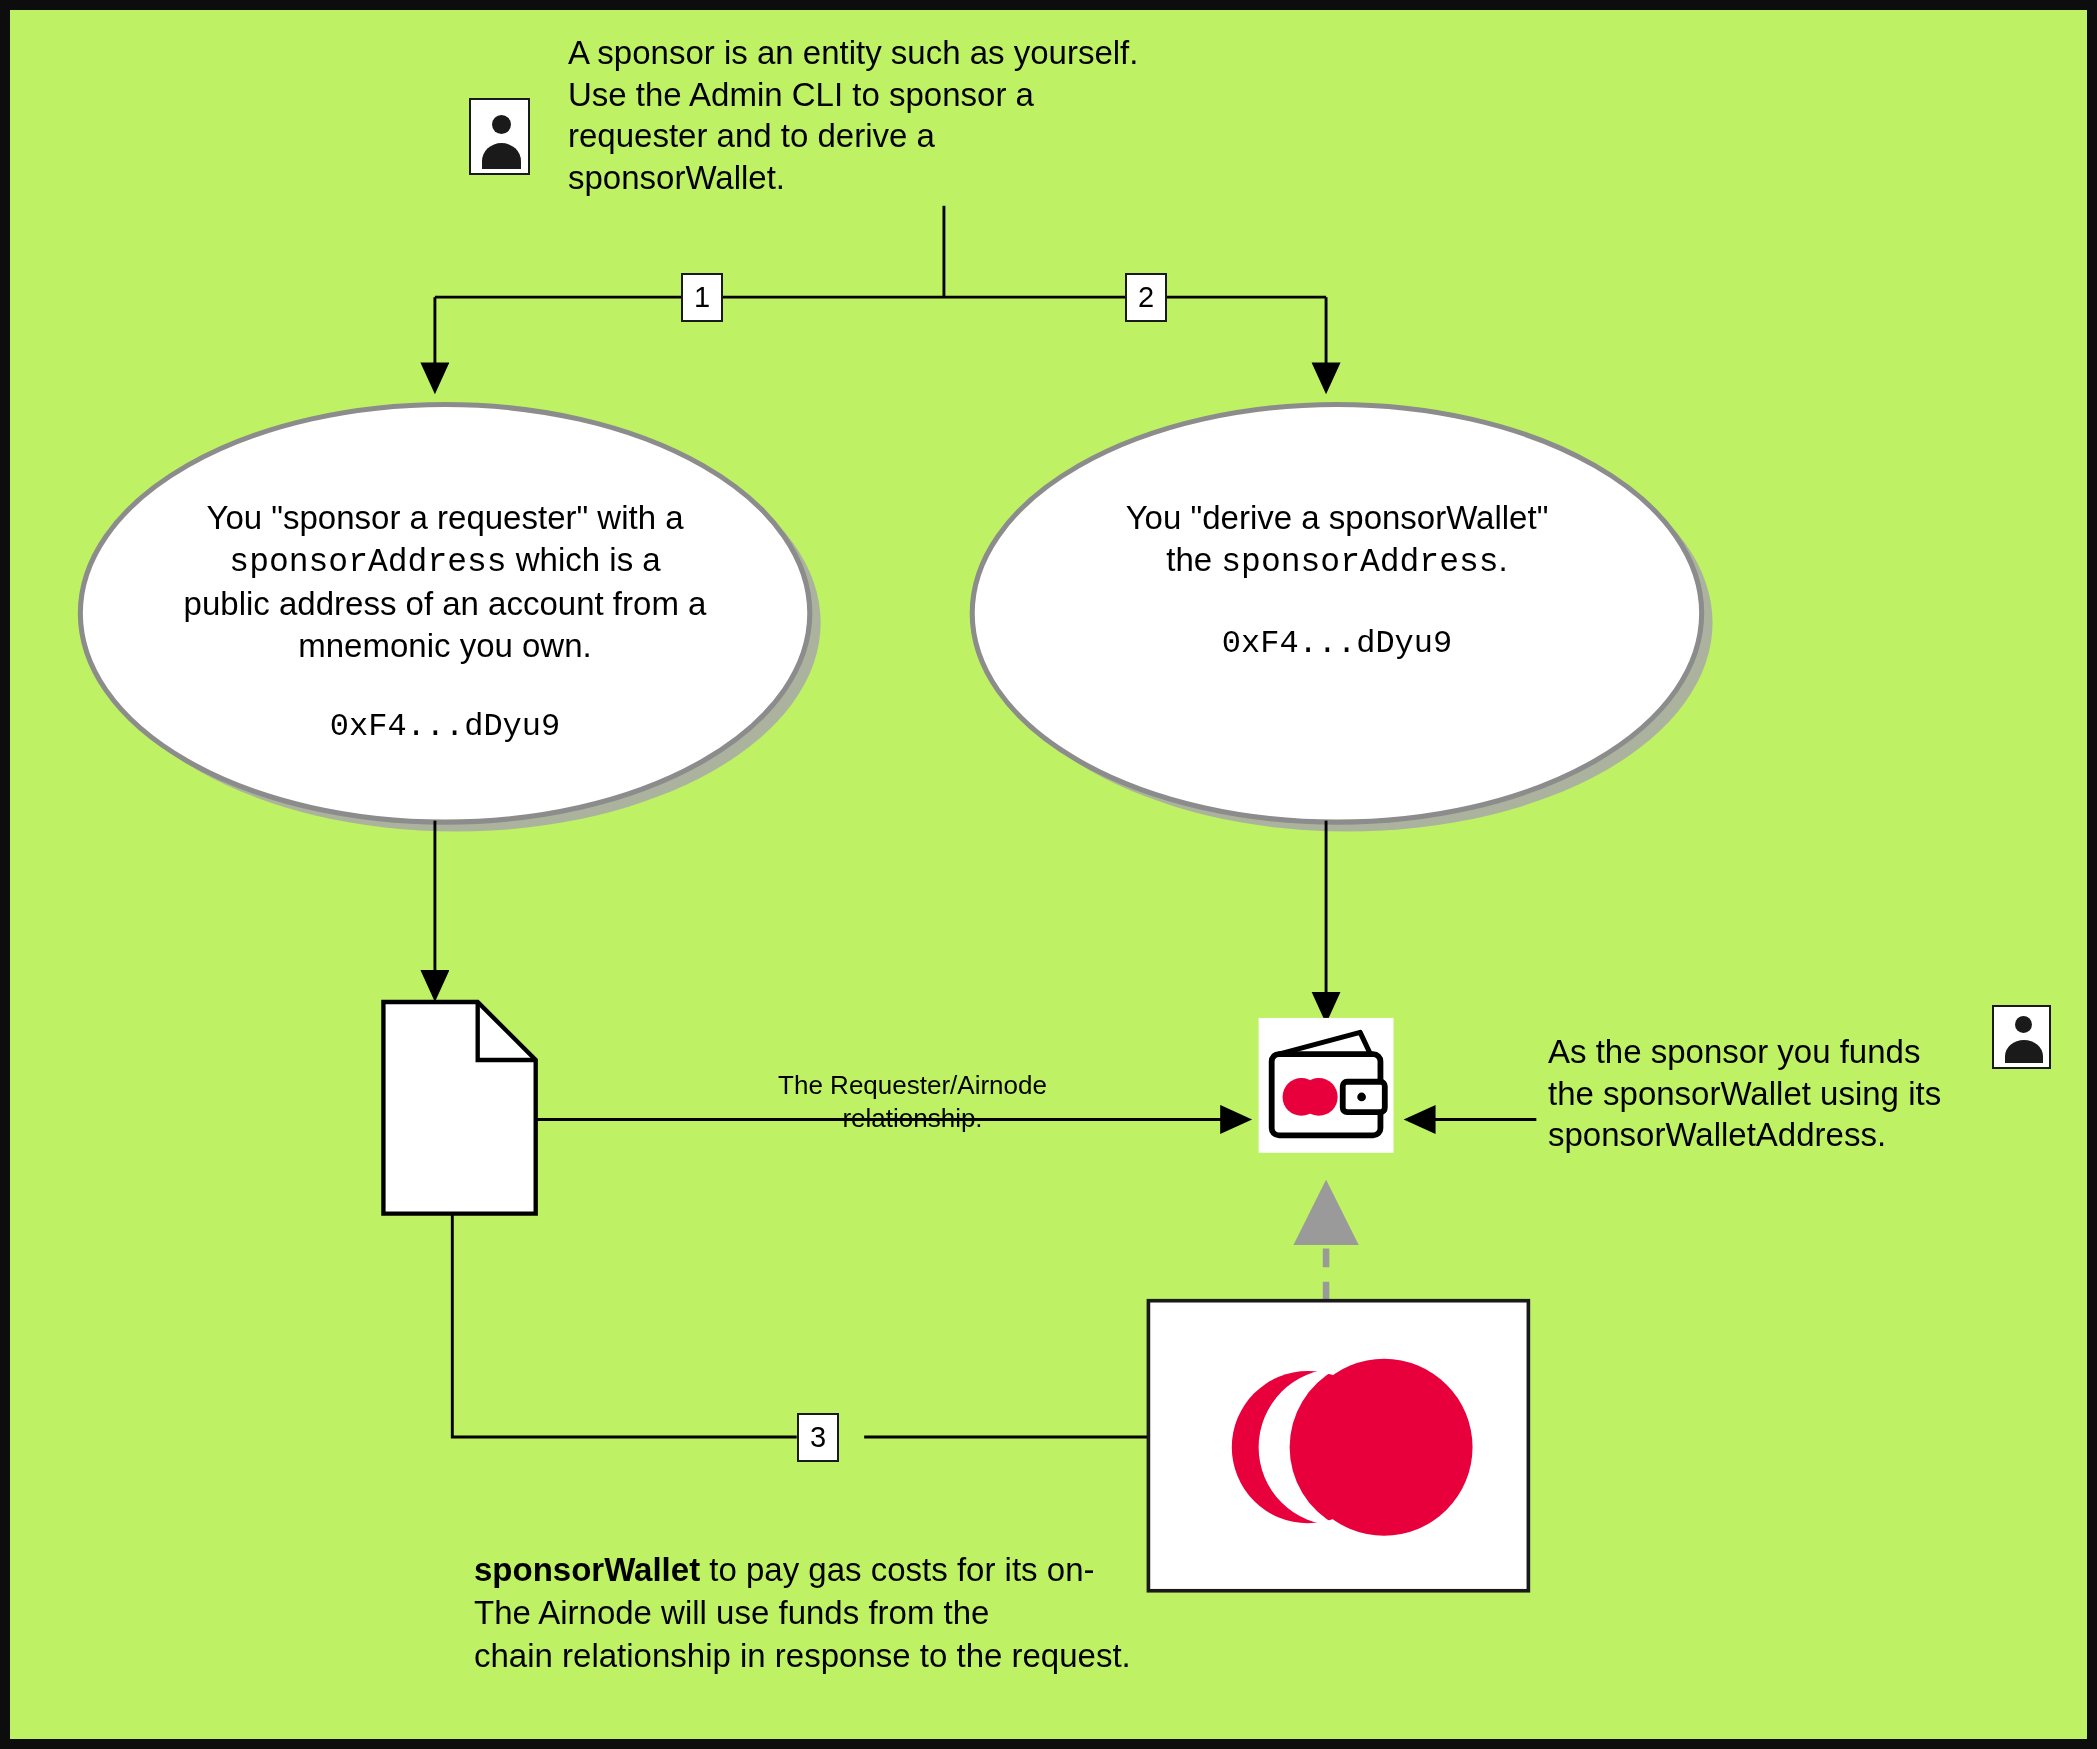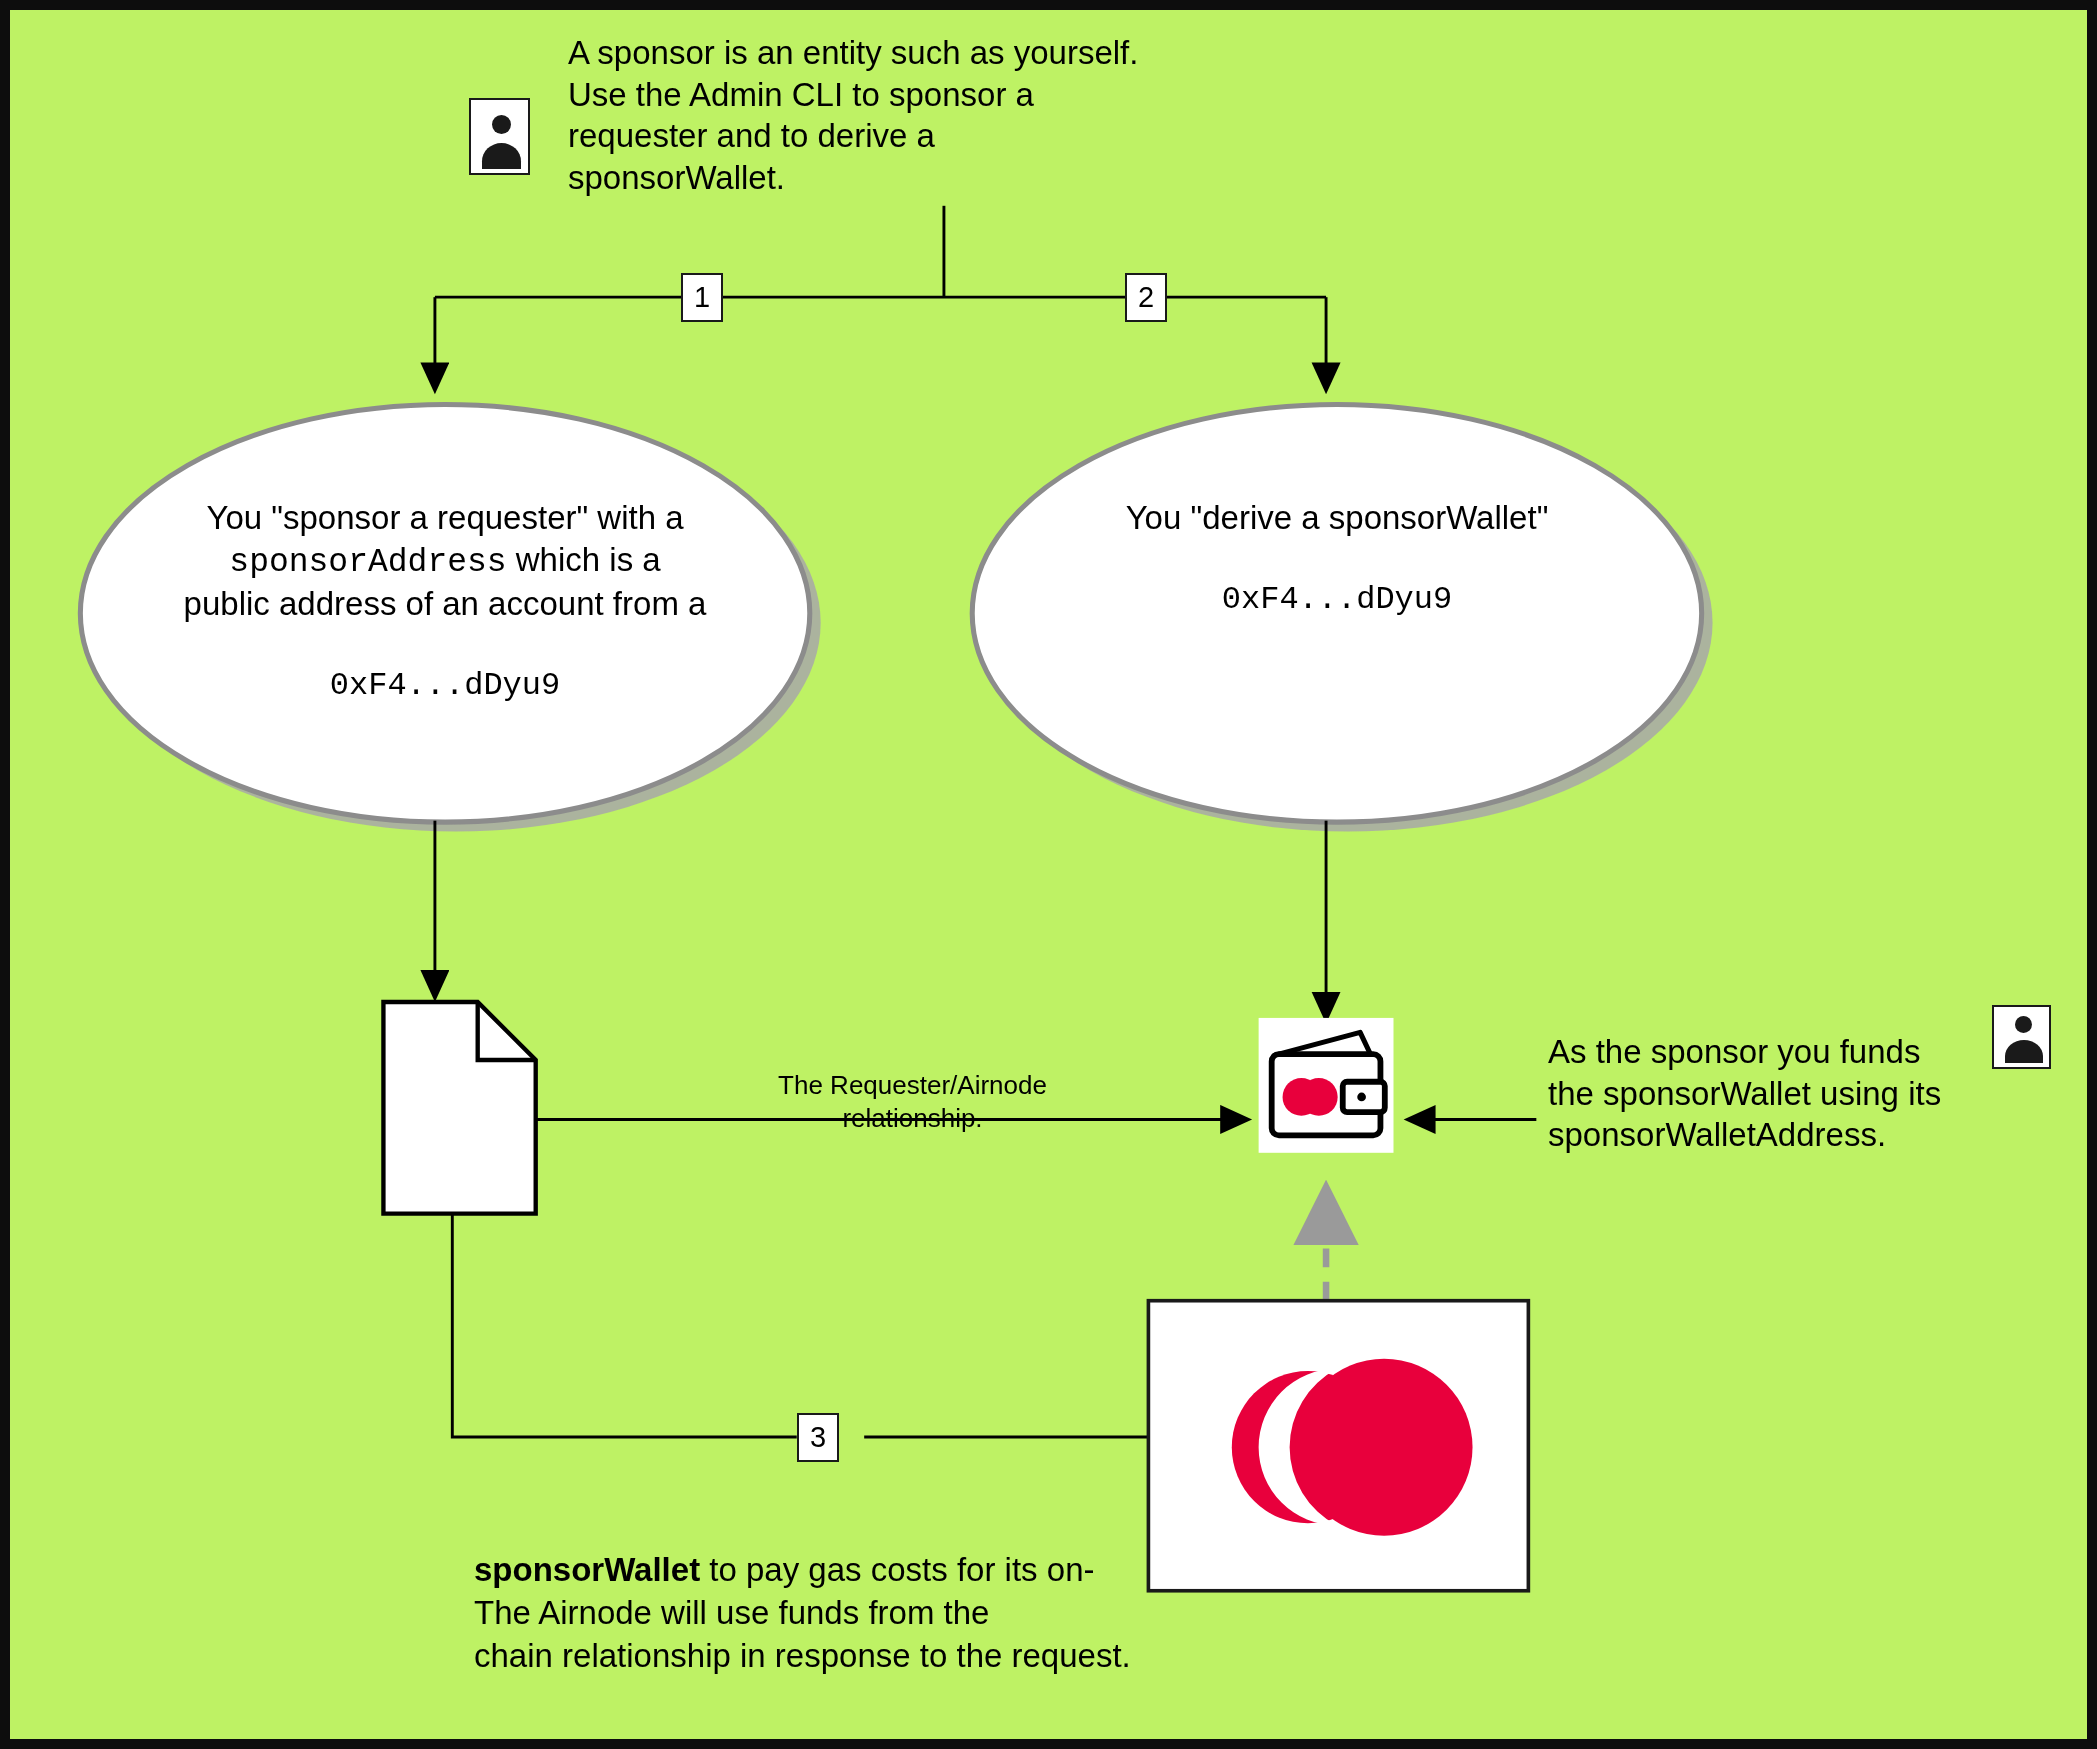--- a/index.html
+++ b/index.html
@@ -163,25 +163,29 @@
   <div class="step-box" style="left:787px; top:1403px; width:42px; height:49px;">
     <span>3</span>
   </div>
 
   <div style="position:absolute; left:87px; top:487px; width:696px; text-align:center; font-size:33px; line-height:1.26; color:#000;">
     <div>You "sponsor a requester" with a</div>
     <div>
       <span class="mono">sponsorAddress</span><span> which is a</span>
     </div>
     <div>public address of an account from a</div>
+    <div>mnemonic you own.</div>
     <div class="mono" style="margin-top:41px; font-size:32px;">0xF4...dDyu9</div>
   </div>
 
   <div style="position:absolute; left:979px; top:487px; width:696px; text-align:center; font-size:33px; line-height:1.26; color:#000;">
     <div>You "derive a sponsorWallet"</div>
+    <div>
+      <span>the </span><span class="mono">sponsorAddress</span><span>.</span>
+    </div>
     <div class="mono" style="margin-top:41px; font-size:32px;">0xF4...dDyu9</div>
   </div>
 
   <div class="txt center" style="left:685px; top:1059px; width:435px; font-size:26px;text-align:center;">The Requester/Airnode
 relationship.</div>
 
   <div class="txt" style="left:1538px; top:1021px; font-size:33px;">As the sponsor you funds
 the sponsorWallet using its
 sponsorWalletAddress.</div>
 

